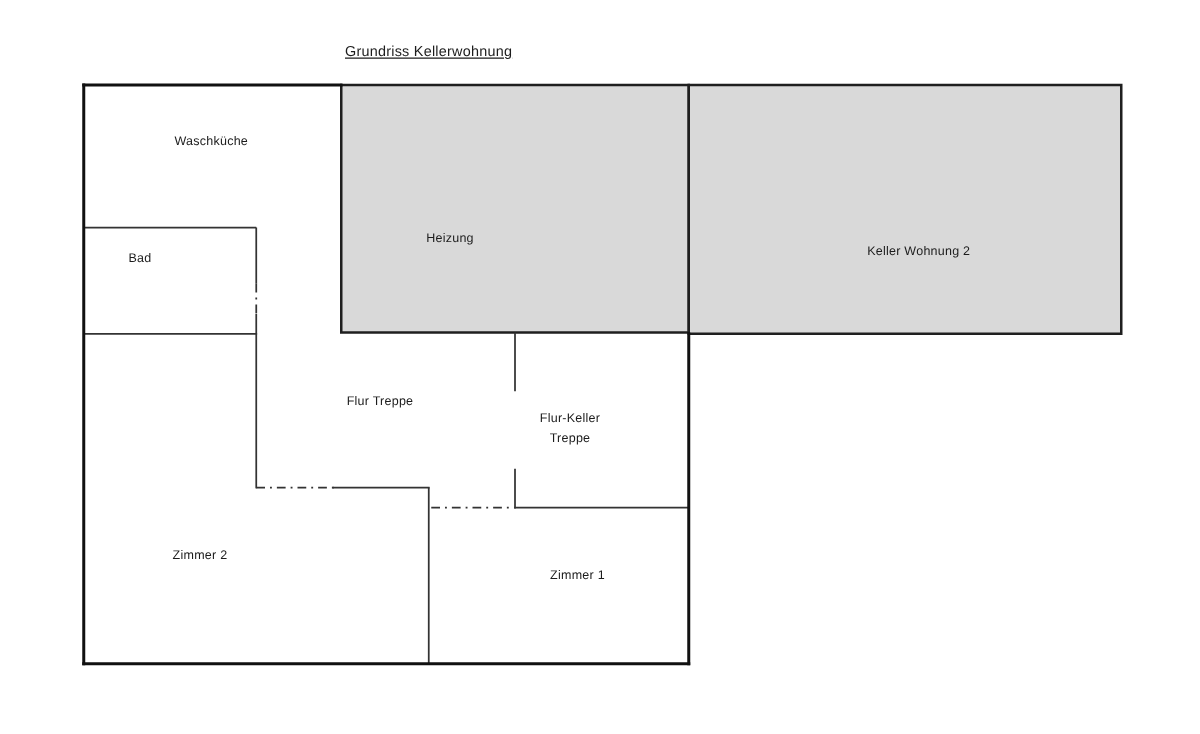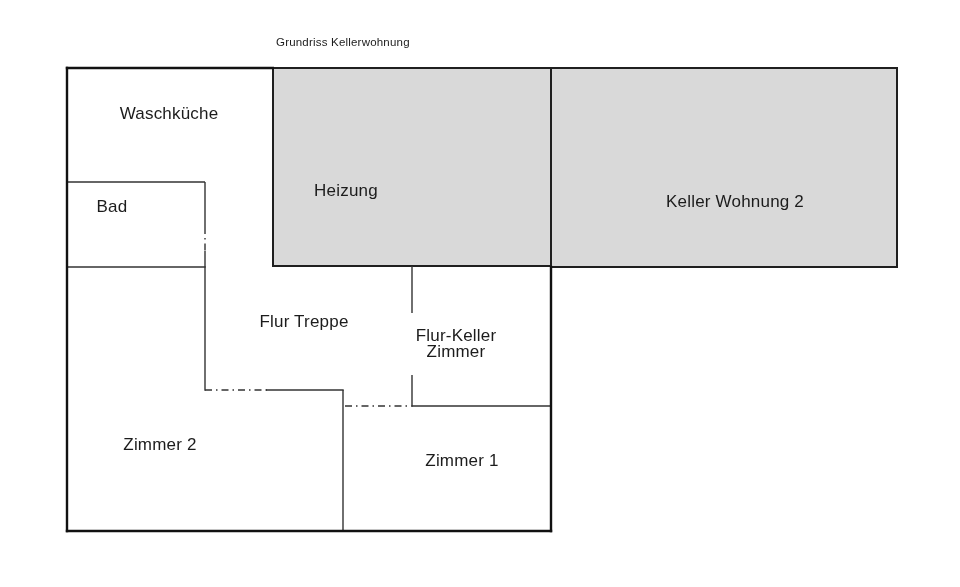--- a/index.html
+++ b/index.html
@@ -22,25 +22,26 @@
   }
   .plan-title {
     position: absolute;
     left: 276px;
     top: 36px;
     font-size: 11.5px;
     font-weight: 400;
     color: #1c1c1c;
     letter-spacing: 0.2px;
     white-space: nowrap;
+    text-decoration: underline;
   }
   .room-label {
     position: absolute;
     transform: translate(-50%, -50%);
-    font-size: 17px;
+    font-size: 10px;
     font-weight: 400;
     color: #1c1c1c;
     letter-spacing: 0.2px;
     white-space: nowrap;
     text-align: center;
     line-height: 15.5px;
   }
 </style>
 </head>
 <body>
@@ -82,28 +83,28 @@
       <line x1="65.8" y1="68" x2="274" y2="68"></line>
       <line x1="65.8" y1="531" x2="552.2" y2="531"></line>
       <line x1="551" y1="265.8" x2="551" y2="532.2"></line>
     </g>
   </svg>
 
   <div class="room-label" style="left:169px; top:114px">Waschküche</div>
 
   <div class="room-label" style="left:112px; top:207px">Bad</div>
 
-  <div class="room-label" style="left:346px; top:191px">Heizung</div>
+  <div class="room-label" style="left:360px; top:191px">Heizung</div>
 
   <div class="room-label" style="left:735px; top:202px">Keller Wohnung 2</div>
 
   <div class="room-label" style="left:304px; top:322px">Flur Treppe</div>
 
   <div class="room-label" style="left:456px; top:343px">
     <div>Flur-Keller</div>
-    <div>Zimmer</div>
+    <div>Treppe</div>
   </div>
 
   <div class="room-label" style="left:160px; top:445px">Zimmer 2</div>
 
   <div class="room-label" style="left:462px; top:461px">Zimmer 1</div>
 
 </div>
 
 </body></html>

